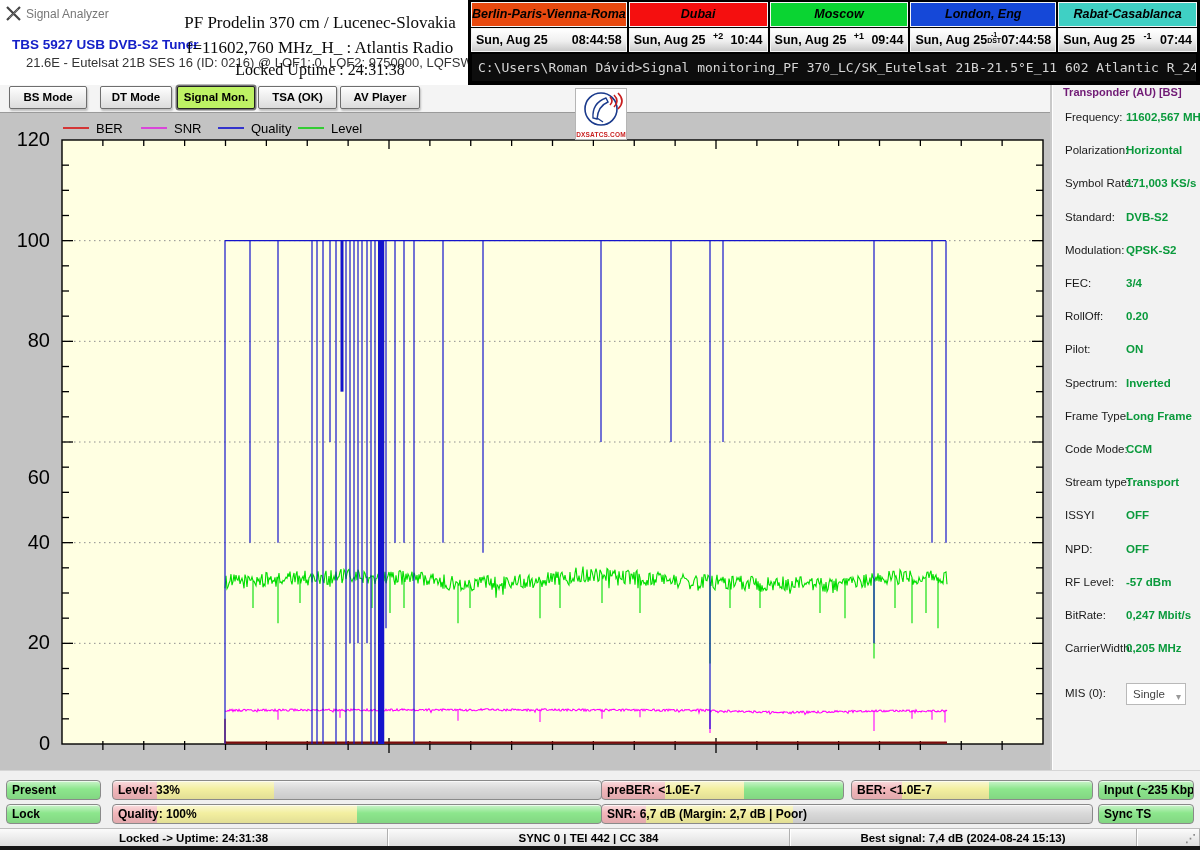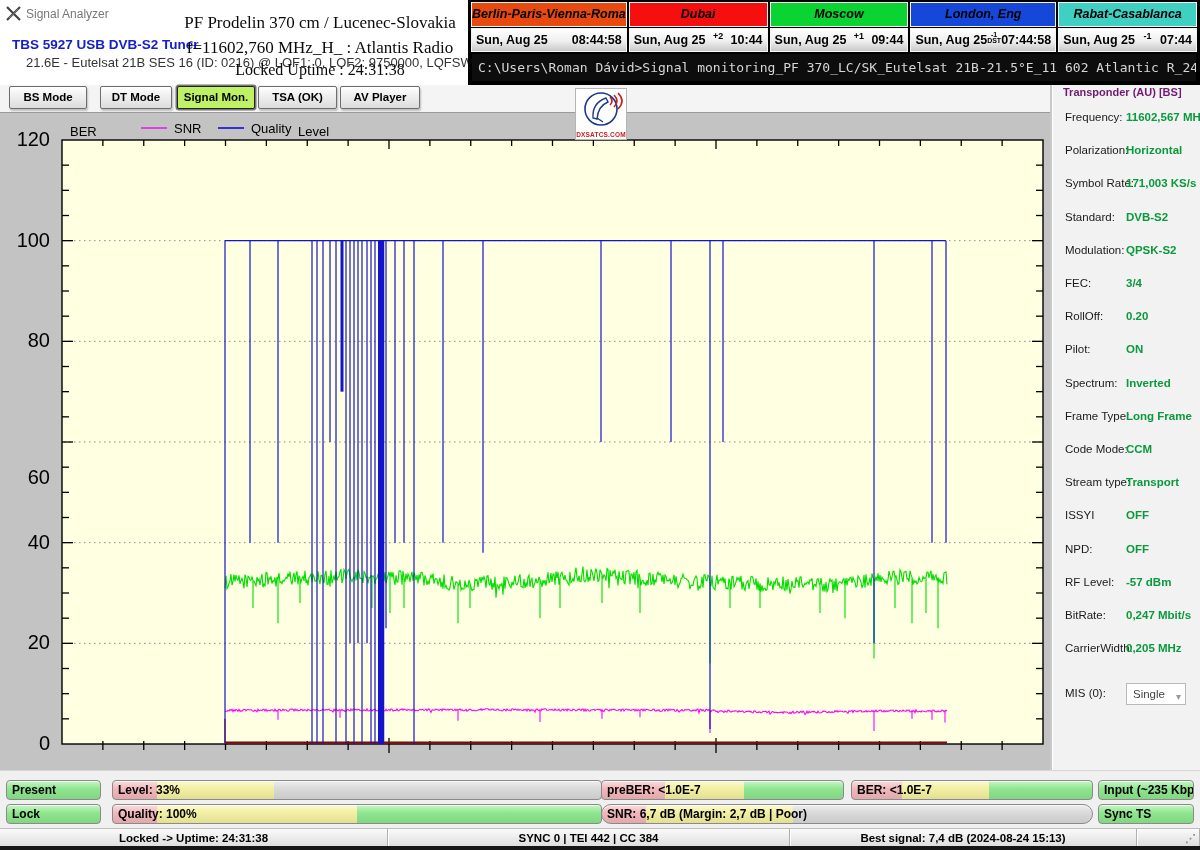--- a/index.html
+++ b/index.html
@@ -147,33 +147,33 @@
 <div class="tab-bar" id="tab-bar">
     <div class="tab" style="left: 9px; width: 76px;">BS Mode</div>
     <div class="tab" style="left: 100px; width: 70px;">DT Mode</div>
     <div class="tab active" style="left: 177px; width: 76px;">Signal Mon.</div>
     <div class="tab" style="left: 258px; width: 77px;">TSA (OK)</div>
     <div class="tab" style="left: 340px; width: 78px;">AV Player</div>
   </div>
 
 <div class="chart-panel">
   <div class="legend" id="legend">
-      <div class="legend-item" style="left: 70px; flex-direction: column;">
+      <div class="legend-item" style="left: 63px;">
         <span class="legend-swatch" style="background: rgb(212, 53, 53);"></span>
         <span class="legend-label">BER</span>
       </div>
       <div class="legend-item" style="left: 141px;">
         <span class="legend-swatch" style="background: rgb(217, 70, 217);"></span>
         <span class="legend-label">SNR</span>
       </div>
       <div class="legend-item" style="left: 218px;">
         <span class="legend-swatch" style="background: rgb(51, 51, 204);"></span>
         <span class="legend-label">Quality</span>
       </div>
-      <div class="legend-item" style="left: 298px; flex-direction: column;">
+      <div class="legend-item" style="left: 298px;">
         <span class="legend-swatch" style="background: rgb(51, 204, 51);"></span>
         <span class="legend-label">Level</span>
       </div>
     </div>
   <div id="ylabels">
       <div style="top: 619px; left: 0px;">0</div>
       <div style="top: 518.333px; left: 0px;">20</div>
       <div style="top: 417.667px; left: 0px;">40</div>
       <div style="top: 317px; left: 0px; margin-top: 36px;">60</div>
       <div style="top: 216.333px; left: 0px;">80</div>
@@ -413,21 +413,21 @@
 </div>
 
 <div class="bottom-area" id="bottom-area">
     <div class="pbar pr1 pb-a" style="background: linear-gradient(rgba(255, 255, 255, 0.55), rgba(255, 255, 255, 0) 45%, rgba(0, 0, 0, 0.07)), linear-gradient(90deg, rgb(140, 230, 140) 0%, rgb(140, 230, 140) 100%);">Present</div>
     <div class="pbar pr1 pb-b" style="background: linear-gradient(rgba(255, 255, 255, 0.55), rgba(255, 255, 255, 0) 45%, rgba(0, 0, 0, 0.07)), linear-gradient(90deg, rgb(242, 182, 186) 0%, rgb(242, 182, 186) 9%, rgb(243, 239, 160) 9%, rgb(243, 239, 160) 33%, rgb(217, 217, 217) 33%, rgb(217, 217, 217) 100%);">Level: 33%</div>
     <div class="pbar pr1 pb-c" style="background: linear-gradient(rgba(255, 255, 255, 0.55), rgba(255, 255, 255, 0) 45%, rgba(0, 0, 0, 0.07)), linear-gradient(90deg, rgb(242, 182, 186) 0%, rgb(242, 182, 186) 26%, rgb(243, 239, 160) 26%, rgb(243, 239, 160) 59%, rgb(140, 230, 140) 59%, rgb(140, 230, 140) 100%);">preBER: &lt;1.0E-7</div>
     <div class="pbar pr1 pb-d" style="background: linear-gradient(rgba(255, 255, 255, 0.55), rgba(255, 255, 255, 0) 45%, rgba(0, 0, 0, 0.07)), linear-gradient(90deg, rgb(242, 182, 186) 0%, rgb(242, 182, 186) 21%, rgb(243, 239, 160) 21%, rgb(243, 239, 160) 57%, rgb(140, 230, 140) 57%, rgb(140, 230, 140) 100%);">BER: &lt;1.0E-7</div>
     <div class="pbar pr1 pb-e" style="background: linear-gradient(rgba(255, 255, 255, 0.55), rgba(255, 255, 255, 0) 45%, rgba(0, 0, 0, 0.07)), linear-gradient(90deg, rgb(140, 230, 140) 0%, rgb(140, 230, 140) 100%);">Input (~235 Kbps)</div>
     <div class="pbar pr2 pb-a" style="background: linear-gradient(rgba(255, 255, 255, 0.55), rgba(255, 255, 255, 0) 45%, rgba(0, 0, 0, 0.07)), linear-gradient(90deg, rgb(140, 230, 140) 0%, rgb(140, 230, 140) 100%);">Lock</div>
     <div class="pbar pr2 pb-b" style="background: linear-gradient(rgba(255, 255, 255, 0.55), rgba(255, 255, 255, 0) 45%, rgba(0, 0, 0, 0.07)), linear-gradient(90deg, rgb(242, 182, 186) 0%, rgb(242, 182, 186) 9%, rgb(243, 239, 160) 9%, rgb(243, 239, 160) 50%, rgb(140, 230, 140) 50%, rgb(140, 230, 140) 100%);">Quality: 100%</div>
-    <div class="pbar pr2 pb-f" style="background: linear-gradient(rgba(255, 255, 255, 0.55), rgba(255, 255, 255, 0) 45%, rgba(0, 0, 0, 0.07)), linear-gradient(90deg, rgb(242, 182, 186) 0%, rgb(242, 182, 186) 9%, rgb(243, 239, 160) 9%, rgb(243, 239, 160) 39%, rgb(217, 217, 217) 39%, rgb(217, 217, 217) 100%); border-radius: 10px;">SNR: 6,7 dB (Margin: 2,7 dB | Poor)</div>
+    <div class="pbar pr2 pb-f" style="background: linear-gradient(rgba(255, 255, 255, 0.55), rgba(255, 255, 255, 0) 45%, rgba(0, 0, 0, 0.07)), linear-gradient(90deg, rgb(242, 182, 186) 0%, rgb(242, 182, 186) 9%, rgb(243, 239, 160) 9%, rgb(243, 239, 160) 39%, rgb(217, 217, 217) 39%, rgb(217, 217, 217) 100%);">SNR: 6,7 dB (Margin: 2,7 dB | Poor)</div>
     <div class="pbar pr2 pb-e" style="background: linear-gradient(rgba(255, 255, 255, 0.55), rgba(255, 255, 255, 0) 45%, rgba(0, 0, 0, 0.07)), linear-gradient(90deg, rgb(140, 230, 140) 0%, rgb(140, 230, 140) 100%);">Sync TS</div>
   </div>
 
 <div class="status-bar">
   <div class="sb-sec sb-1">Locked -&gt; Uptime: 24:31:38</div>
   <div class="sb-sec sb-2">SYNC 0 | TEI 442 | CC 384</div>
   <div class="sb-sec sb-3">Best signal: 7,4 dB (2024-08-24 15:13)</div>
   <div class="sb-sec sb-4">
     <span class="grip">⋰</span>
   </div>

